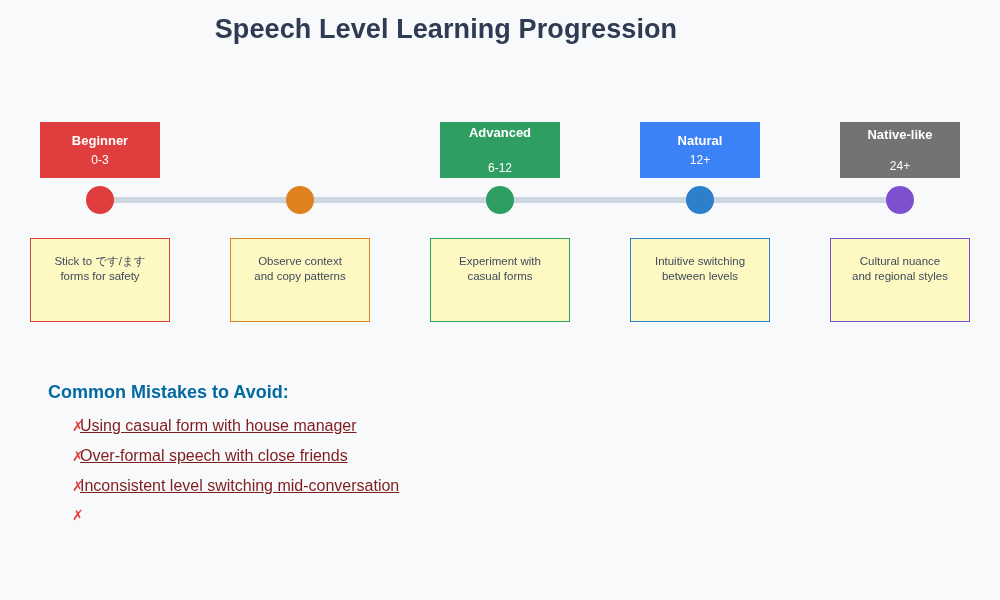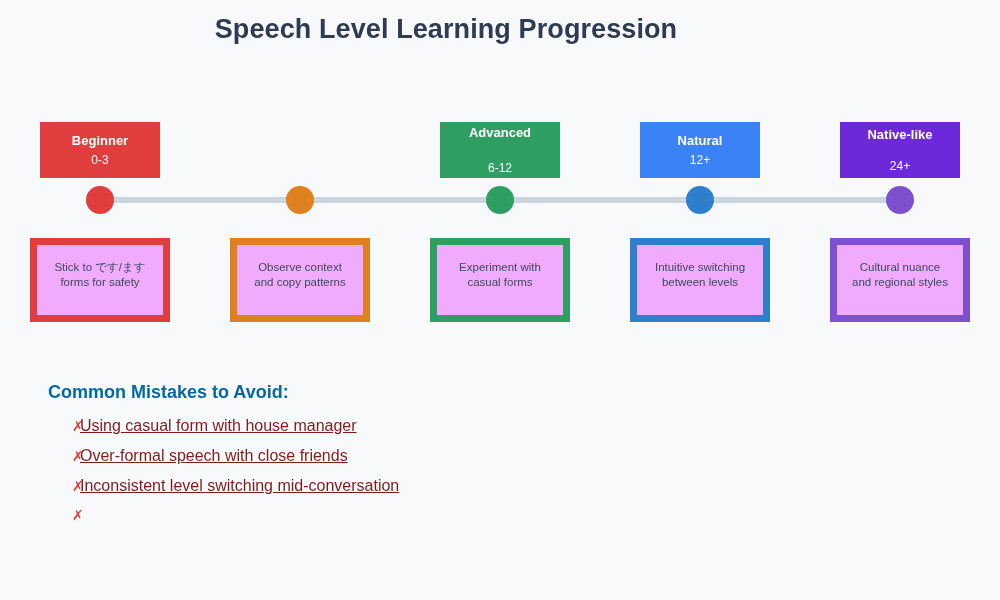--- a/index.html
+++ b/index.html
@@ -88,22 +88,22 @@
     height: 28px;
     border-radius: 50%;
   }
 
   .stage-desc {
     position: absolute;
     top: 238px;
     left: 30px;
     width: 140px;
     height: 84px;
-    background: #f0abfc;
-    border: 7px solid #0f172a;
+    background: #fef9c3;
+    border: 1px solid #0f172a;
     padding-top: 15px;
     text-align: center;
     font-size: 11.5px;
     line-height: 15px;
     color: #3f4a5c;
   }
 
   
   .mistakes {
     position: absolute;
@@ -192,21 +192,21 @@
       <div class="stage-months">12+</div>
     </div>
     <div class="stage-dot" style="background: rgb(45, 127, 204);"></div>
     <div class="stage-desc" style="border-color: rgb(45, 127, 204);">
       <div>Intuitive switching</div>
       <div>between levels</div>
     </div>
   </div>
 
   <div class="stage" style="left:800px">
-    <div class="stage-header" style="background: #6d28d9; gap: 12px;">
+    <div class="stage-header" style="background: #737373; gap: 12px;">
       <div class="stage-name">Native-like</div>
       <div class="stage-months">24+</div>
     </div>
     <div class="stage-dot" style="background: rgb(125, 80, 207);"></div>
     <div class="stage-desc" style="border-color: rgb(125, 80, 207);">
       <div>Cultural nuance</div>
       <div>and regional styles</div>
     </div>
   </div>
 </div>

